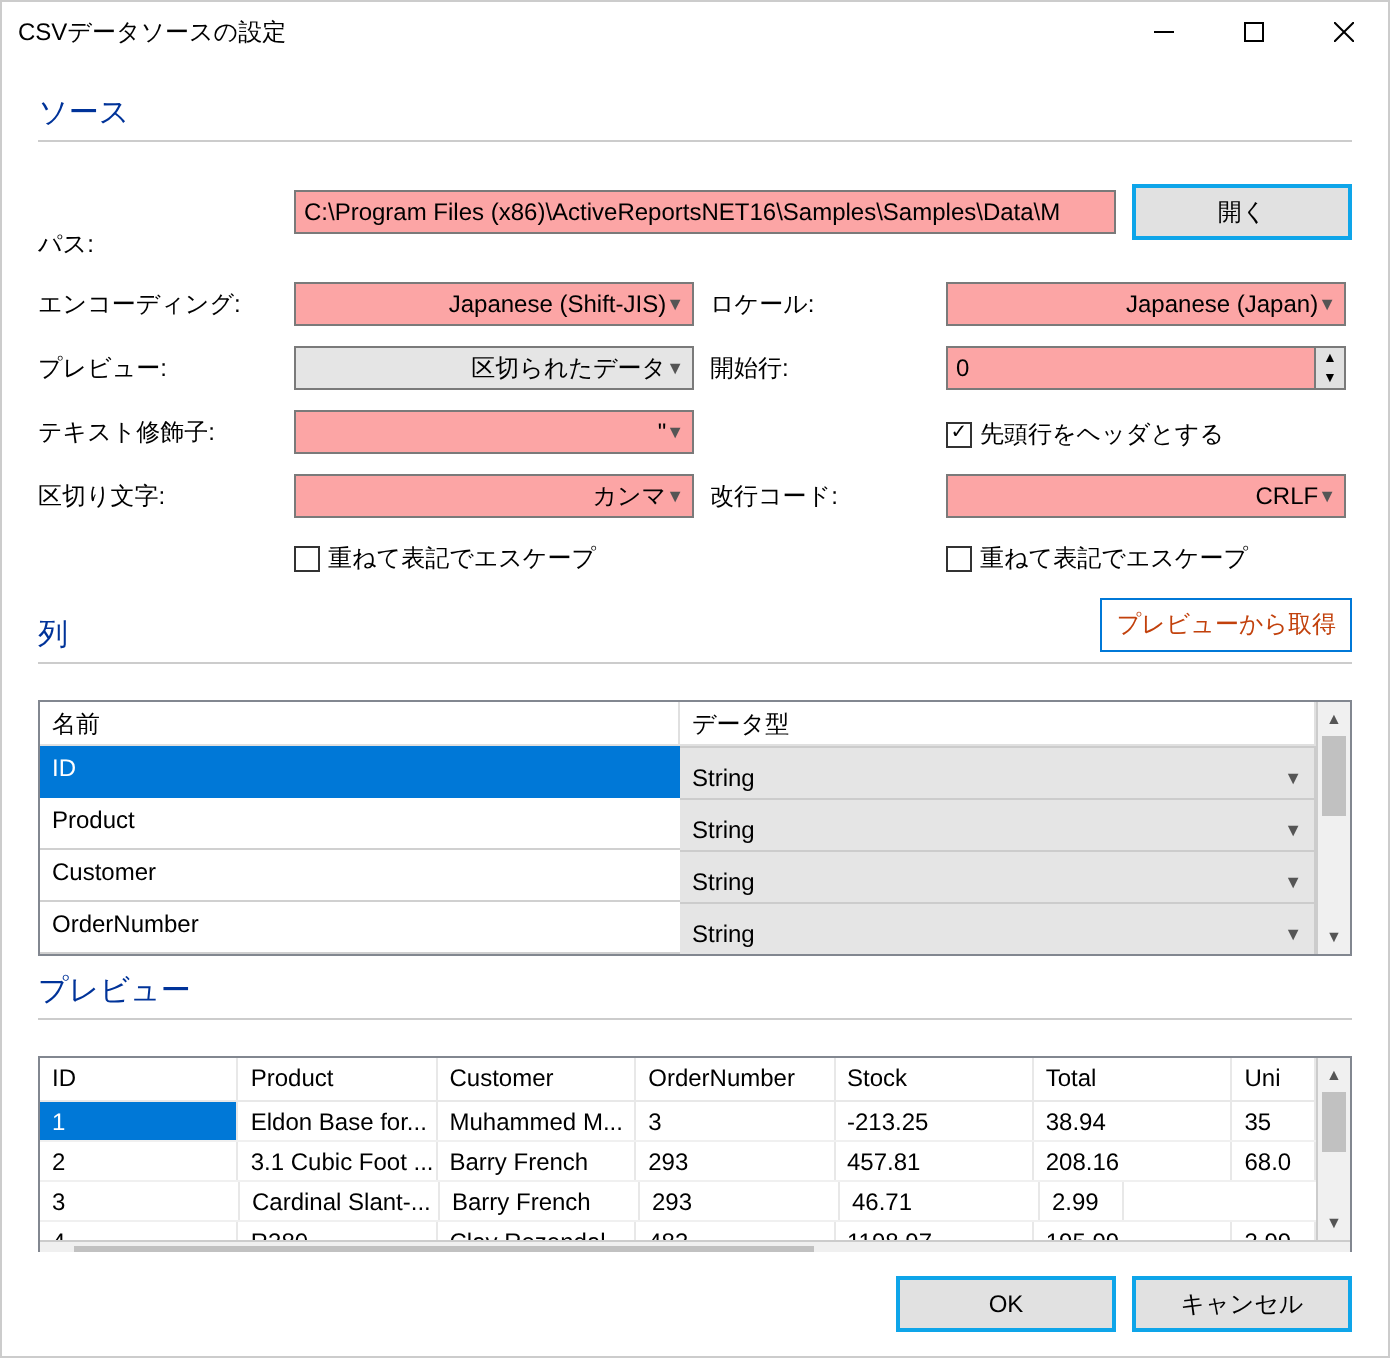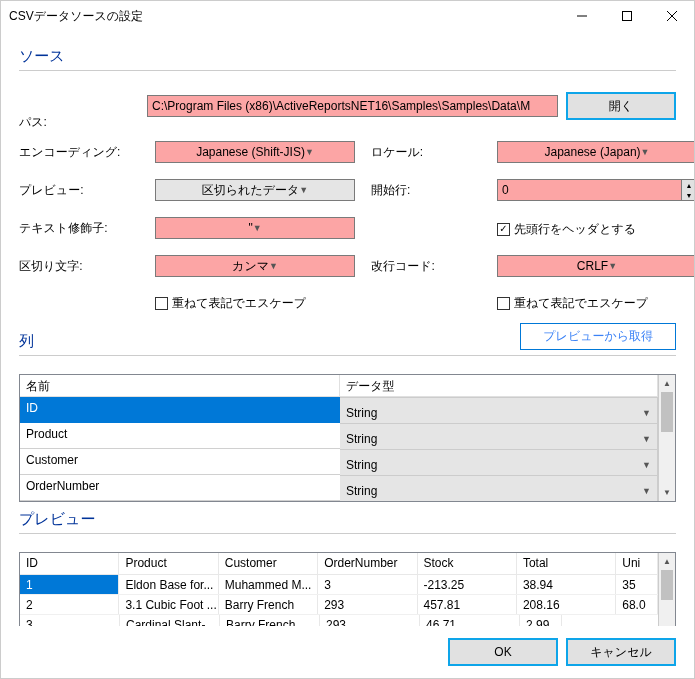--- a/index.html
+++ b/index.html
@@ -6,41 +6,41 @@
   body { margin: 0; background: #fff; color: #000; }
   .window { width: 695px; height: 679px; border: 1px solid #ccc; background: #fff; display: flex; flex-direction: column; }
   .titlebar { height: 30px; display: flex; align-items: center; padding: 0 0 0 8px; }
   .titlebar-title { flex: 1; font-size: 12px; }
   .titlebar-btns { display: flex; }
   .titlebar-btn { width: 45px; height: 30px; display: flex; align-items: center; justify-content: center; font-size: 13px; color: #000; }
   .titlebar-btn svg { width: 10px; height: 10px; }
   .body { flex: 1; padding: 8px 18px 12px 18px; display: flex; flex-direction: column; overflow: hidden; }
   .section-title { font-size: 15px; color: #003399; margin: 8px 0 4px 0; }
   .hr { border-top: 1px solid #ccc; margin-bottom: 10px; }
-  .grid { display: grid; grid-template-columns: 120px 200px 110px 200px; column-gap: 8px; row-gap: 10px; align-items: center; gap: 16px; }
+  .grid { display: grid; grid-template-columns: 120px 200px 110px 200px; column-gap: 8px; row-gap: 10px; align-items: center; }
   .lbl { font-size: 12px; }
   input[type=text], select, .fake-select, .num-input {
     height: 22px; border: 1px solid #7a7a7a; background: #fca5a5; padding: 0 4px; font-size: 12px;
   }
-  .fake-select { display: flex; align-items: center; justify-content: center; }
+  .fake-select { display: flex; align-items: center; justify-content: flex-end; }
   .fake-select.gray { background: #e5e5e5; }
   .chev { font-size: 9px; color: #555; }
   .path-row { display: flex; gap: 8px; align-items: center; margin-bottom: 10px; }
   .path-lbl { width: 120px; margin-top: 33px; }
   .path-input { flex: 1; }
   .btn { height: 28px; border: 2px solid #0ea5e9; background: #e1e1e1; padding: 0 16px; display: inline-flex; align-items: center; justify-content: center; cursor: default; }
   .btn.wide { min-width: 110px; }
   .chk-row { display: flex; align-items: center; gap: 4px; margin-top: 2px; }
   .chk { width: 13px; height: 13px; border: 1px solid #333; display: inline-flex; align-items: center; justify-content: center; font-size: 10px; line-height: 1; background: #fff; }
   .numwrap { display: flex; }
   .numwrap input { flex: 1; border-right: none; text-align: left; }
   .spin { width: 16px; border: 1px solid #7a7a7a; display: flex; flex-direction: column; }
   .spin div { flex: 1; display: flex; align-items: center; justify-content: center; font-size: 7px; background: #e1e1e1; }
   .col-header-row { display: flex; align-items: center; justify-content: space-between; margin-top: 10px; }
-  .getbtn { border: 1px solid #0078d7; color: #3b82f6; padding: 4px 22px; }
+  .getbtn { border: 1px solid #0078d7; color: #c2410c; padding: 4px 7px; }
   .columns-box { border: 1px solid #828790; margin-top: 8px; height: 130px; display: flex; }
   .columns-inner { flex: 1; overflow: hidden; }
   .cols-head { display: flex; background: #fff; border-bottom: 1px solid #e0e0e0; height: 22px; }
   .cols-head div { padding: 3px 6px; border-right: 1px solid #e0e0e0; }
   .col-row { display: flex; height: 26px; }
   .col-name { width: 320px; padding: 4px 6px; border-bottom: 1px solid #d0d0d0; }
   .col-type { flex: 1; background: #e5e5e5; border: 1px solid #ccc; border-left: none; display: flex; align-items: center; justify-content: space-between; padding: 15px 6px; }
   .col-row.sel .col-name { background: #0078d7; color: #fff; border-bottom-color: #0078d7; }
   .vscroll { width: 17px; background: #f0f0f0; border-left: 1px solid #ccc; display: flex; flex-direction: column; }
   .vscroll .arr { height: 17px; display: flex; align-items: center; justify-content: center; font-size: 8px; color: #555; }

